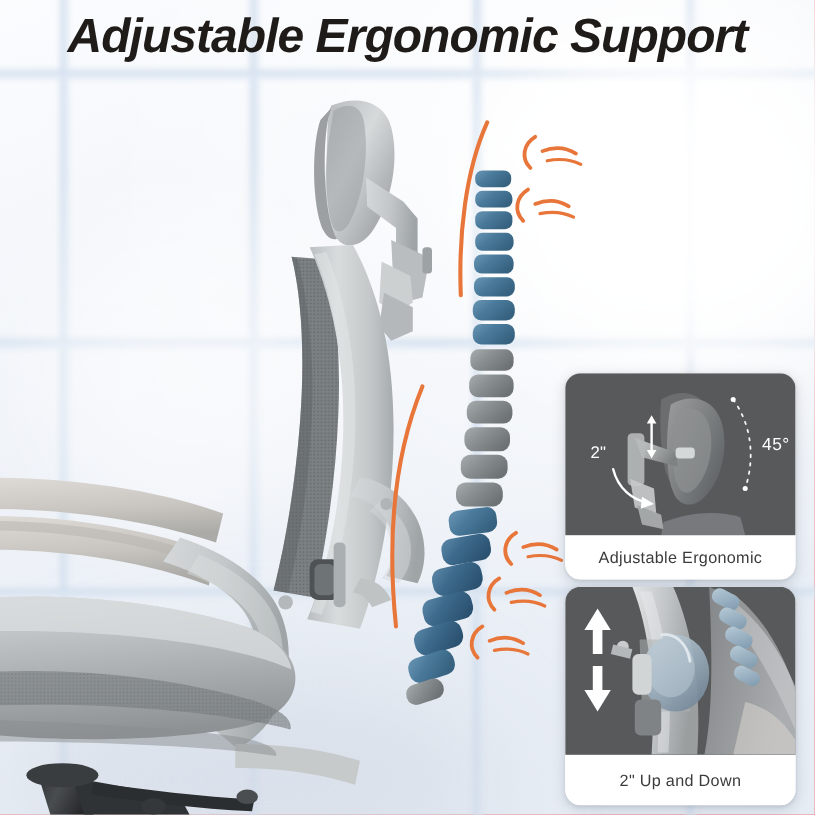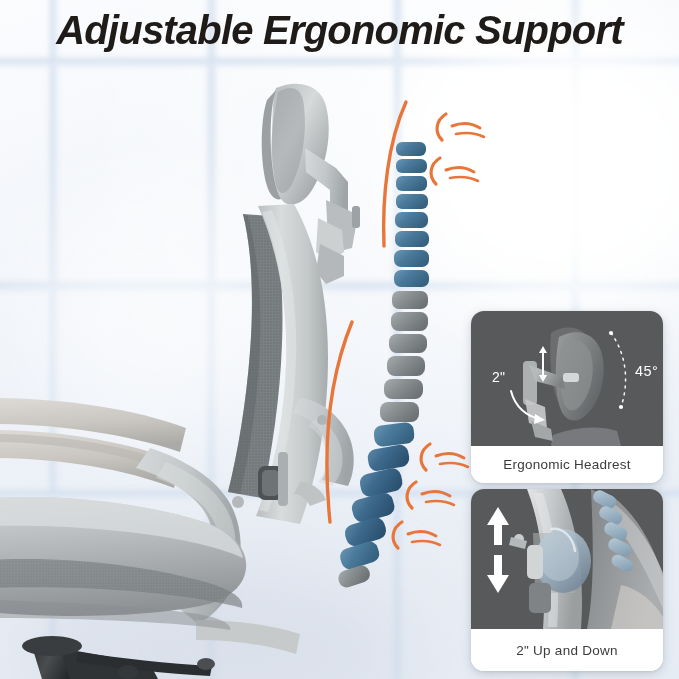--- a/index.html
+++ b/index.html
@@ -380,21 +380,21 @@
         </g>
       </svg>
 
       <div style="position:absolute; left:128px; top:52px; color:#ffffff;
                   font-size:14.5px; letter-spacing:.4px;margin-left:36px;">45°</div>
 
       <div style="position:absolute; left:21px; top:58px; color:#ffffff;
                   font-size:14px; letter-spacing:.3px;">2"</div>
     </div>
 
-    <div class="panel-caption">Ergonomic Headrest</div>
+    <div class="panel-caption">Adjustable Ergonomic</div>
   </div>
 
   <div class="panel panel-b">
     <div class="panel-img">
       <svg class="panel-svg" viewBox="0 0 192 140">
         <defs>
           <linearGradient id="bFrame" x1="0" y1="0" x2="1" y2="0.3">
             <stop offset="0" stop-color="#e2e4e5"></stop>
             <stop offset=".5" stop-color="#c2c5c7"></stop>
             <stop offset="1" stop-color="#9a9e9f"></stop>

